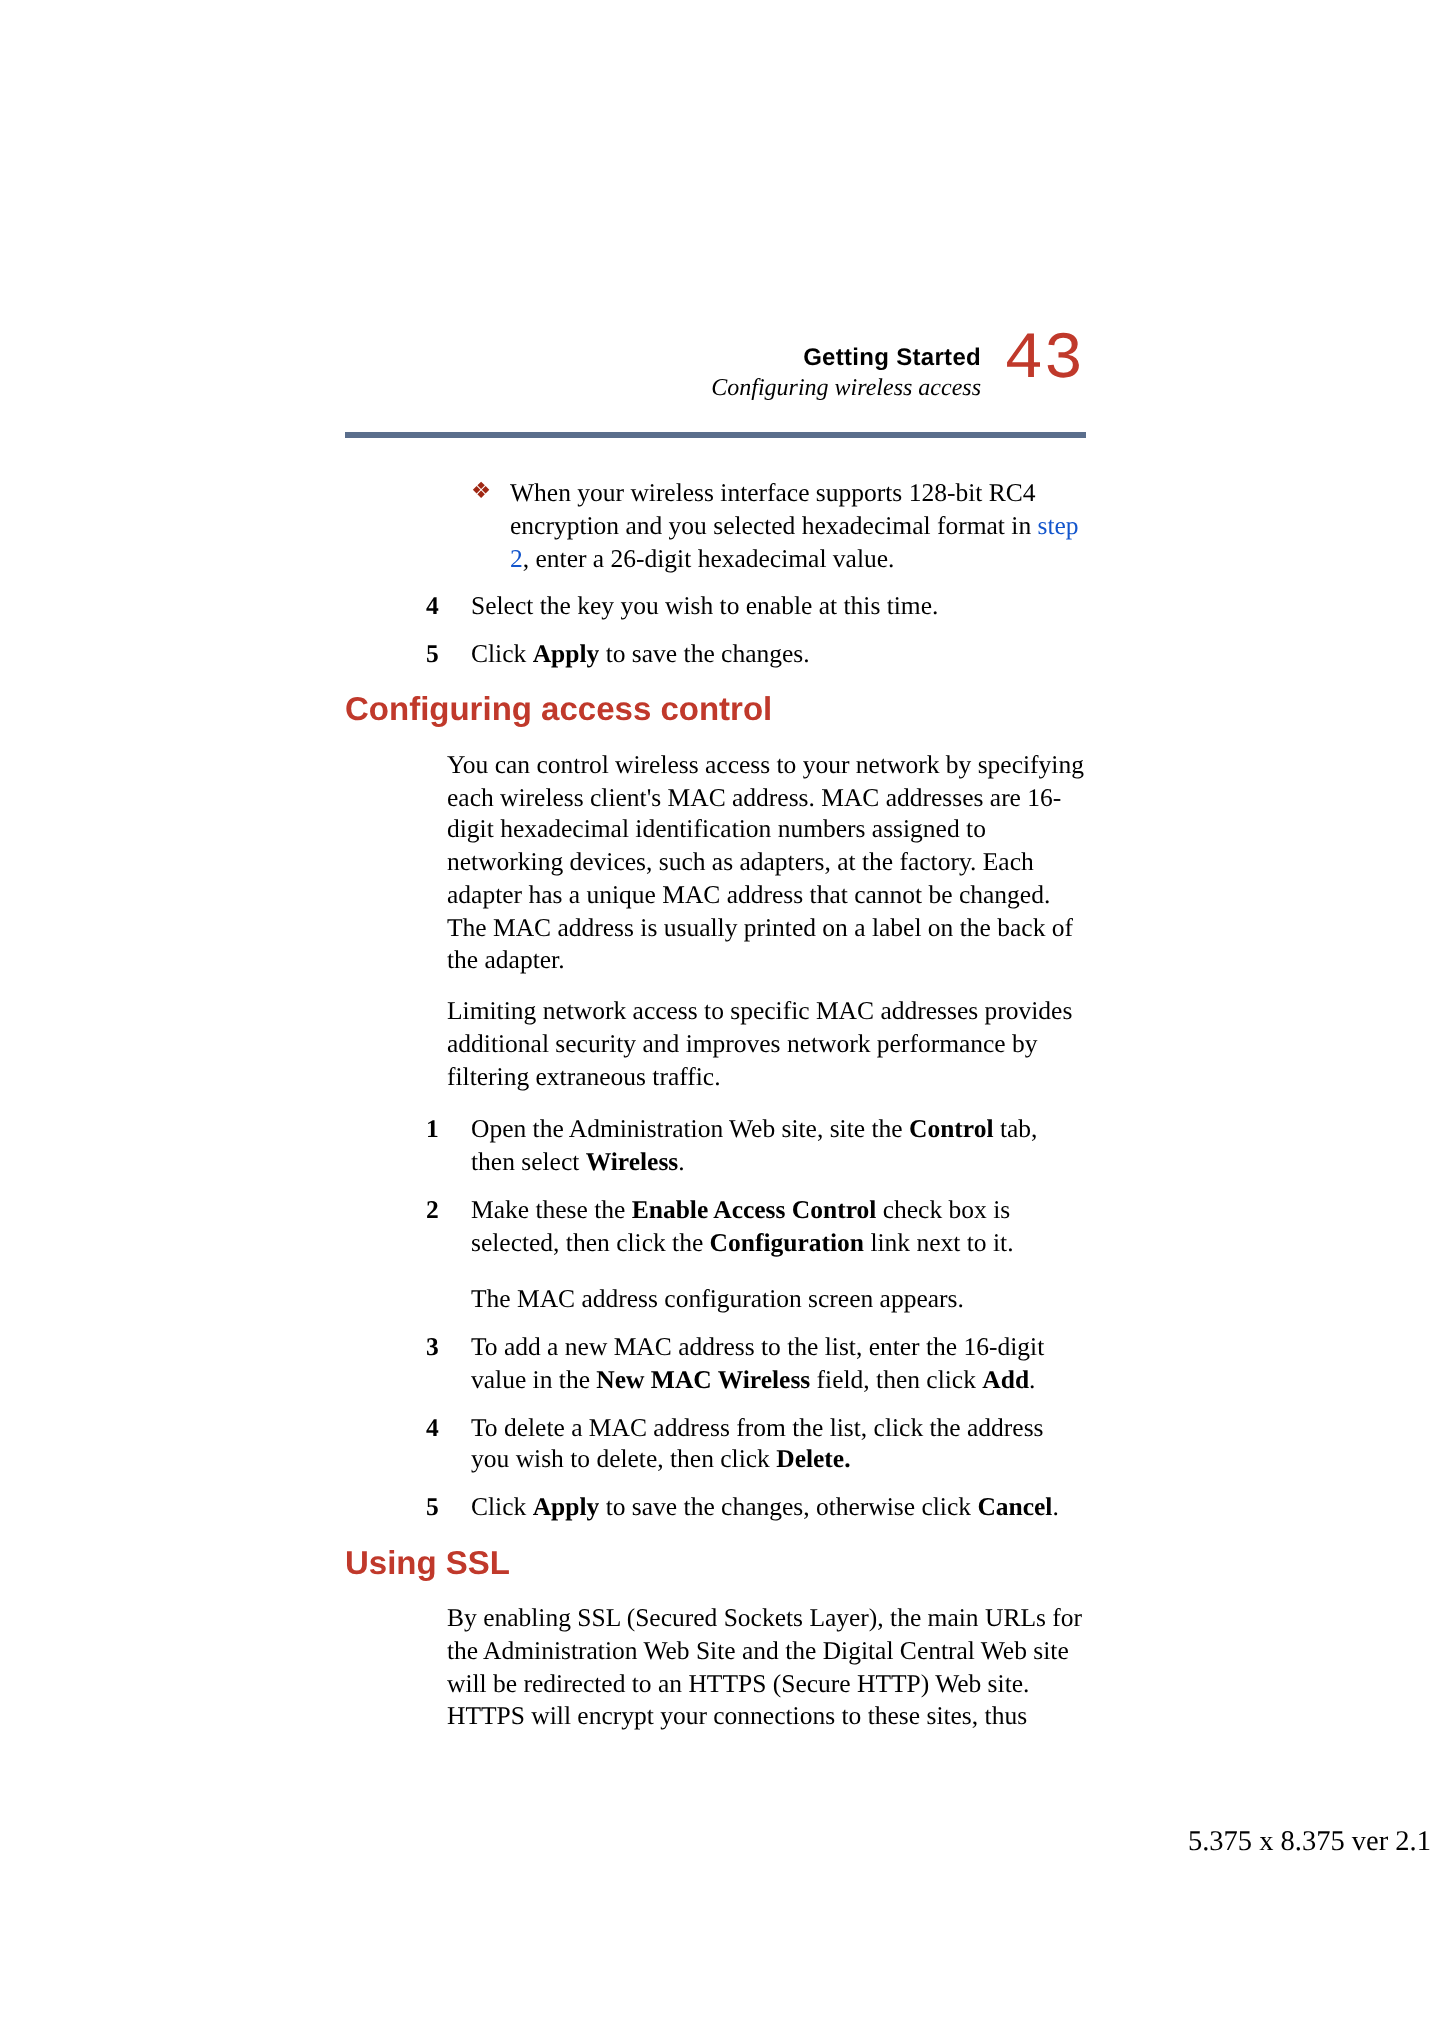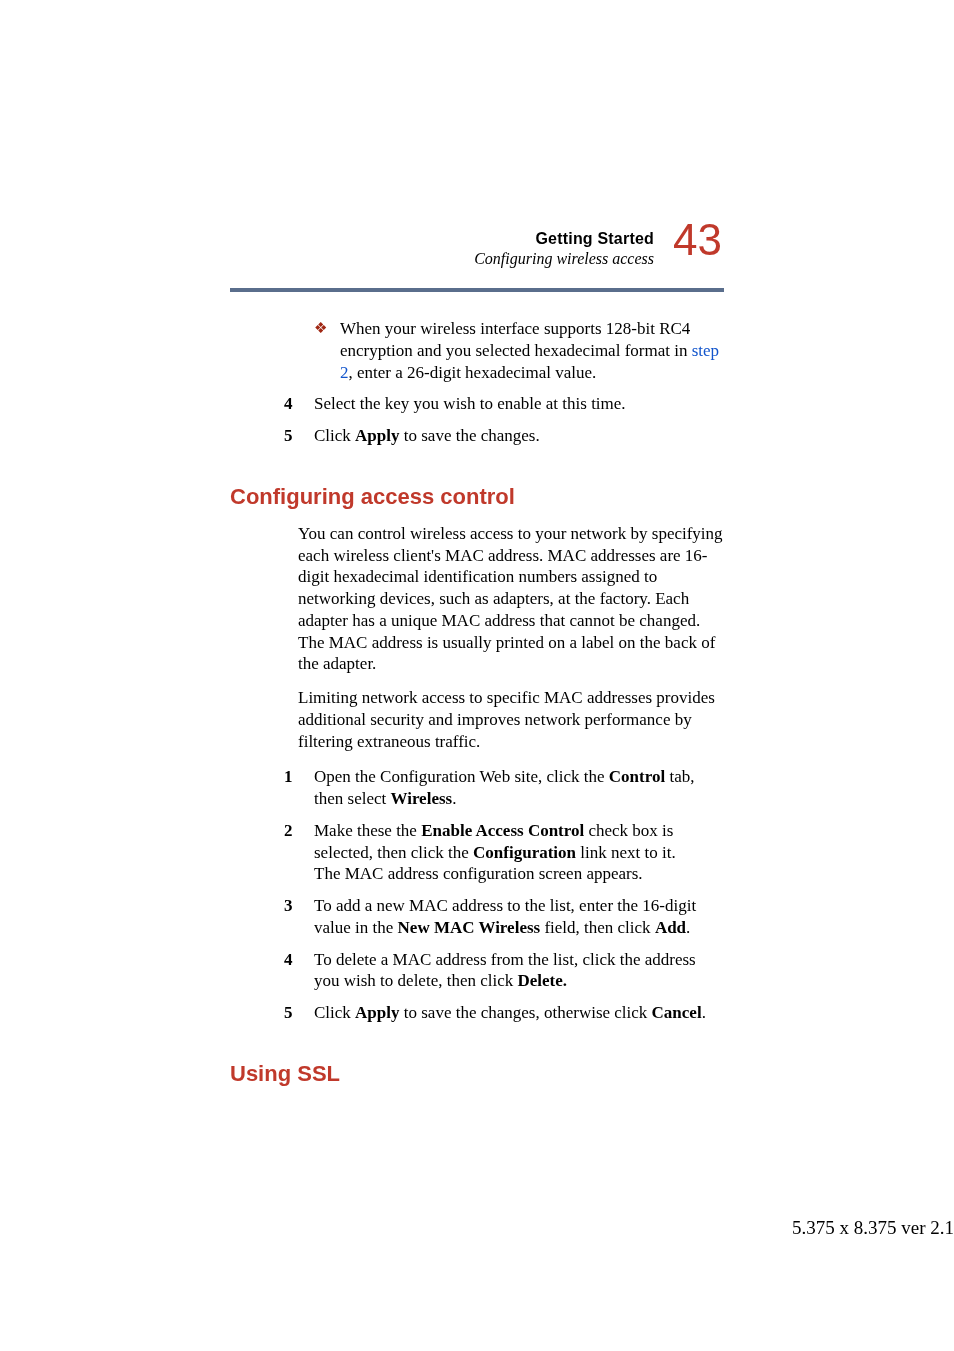--- a/index.html
+++ b/index.html
@@ -29,21 +29,21 @@
     text-align: right;
     font-style: italic;
     font-size: 16px;
     margin-top: 2px;
     margin-left: 40px;
   }
   .page-number {
     position: absolute;
     top: 218px;
     right: 232px;
-    font-family: Liberation Sans, sans-serif;
+    font-family: Liberation Mono, monospace;
     font-weight: 300;
     font-size: 44px;
     color: #c0392b;
     line-height: 1;
   }
   .rh-text {
     position: absolute;
     top: 230px;
     right: 300px;
     text-align: right;
@@ -89,28 +89,28 @@
   .num {
     font-weight: bold;
     width: 30px;
     flex: 0 0 30px;
   }
   .num-text {
     flex: 1;
   }
   .follow {
     margin-left: 84px;
-    margin-top: 0;
+    margin-top: 16px;
   }
   h2.section {
     font-family: Arial, Helvetica, sans-serif;
     font-weight: bold;
     color: #c0392b;
     font-size: 22px;
-    margin: 36px 0 12px 0;
+    margin: 12px 0 12px 0;
   }
   .para {
     margin-left: 68px;
     margin-top: 8px;
   }
   .footer {
     position: absolute;
     bottom: 112px;
     left: 16px;
     right: 0;
@@ -153,21 +153,21 @@
     </div>
 
     <h2 class="section">Configuring access control</h2>
 
     <div class="para">You can control wireless access to your network by specifying each wireless client's MAC address. MAC addresses are 16-digit hexadecimal identification numbers assigned to networking devices, such as adapters, at the factory. Each adapter has a unique MAC address that cannot be changed. The MAC address is usually printed on a label on the back of the adapter.</div>
     <div class="para" style="margin-top:12px">Limiting network access to specific MAC addresses provides additional security and improves network performance by filtering extraneous traffic.</div>
 
     <div class="num-row" style="margin-top:14px">
       <div class="num">1</div>
       <div class="num-text">
-        <span>Open the Configuration Web site, click the </span><b>Control</b><span> tab, then select </span><b>Wireless</b><span>.</span>
+        <span>Open the Administration Web site, site the </span><b>Control</b><span> tab, then select </span><b>Wireless</b><span>.</span>
       </div>
     </div>
 
     <div class="num-row">
       <div class="num">2</div>
       <div class="num-text">
         <span>Make these the </span><b>Enable Access Control</b><span> check box is selected, then click the </span><b>Configuration</b><span> link next to it.</span>
       </div>
     </div>
 
@@ -189,17 +189,18 @@
 
     <div class="num-row">
       <div class="num">5</div>
       <div class="num-text">
         <span>Click </span><b>Apply</b><span> to save the changes, otherwise click </span><b>Cancel</b><span>.</span>
       </div>
     </div>
 
     <h2 class="section">Using SSL</h2>
 
+    <div class="para">By enabling SSL (Secured Sockets Layer), the main URLs for the Administration Web Site and the Digital Central Web site will be redirected to an HTTPS (Secure HTTP) Web site. HTTPS will encrypt your connections to these sites, thus</div>
 
   </div>
 
   <div class="footer">5.375 x 8.375 ver 2.1</div>
 </div>
 
 </body></html>

